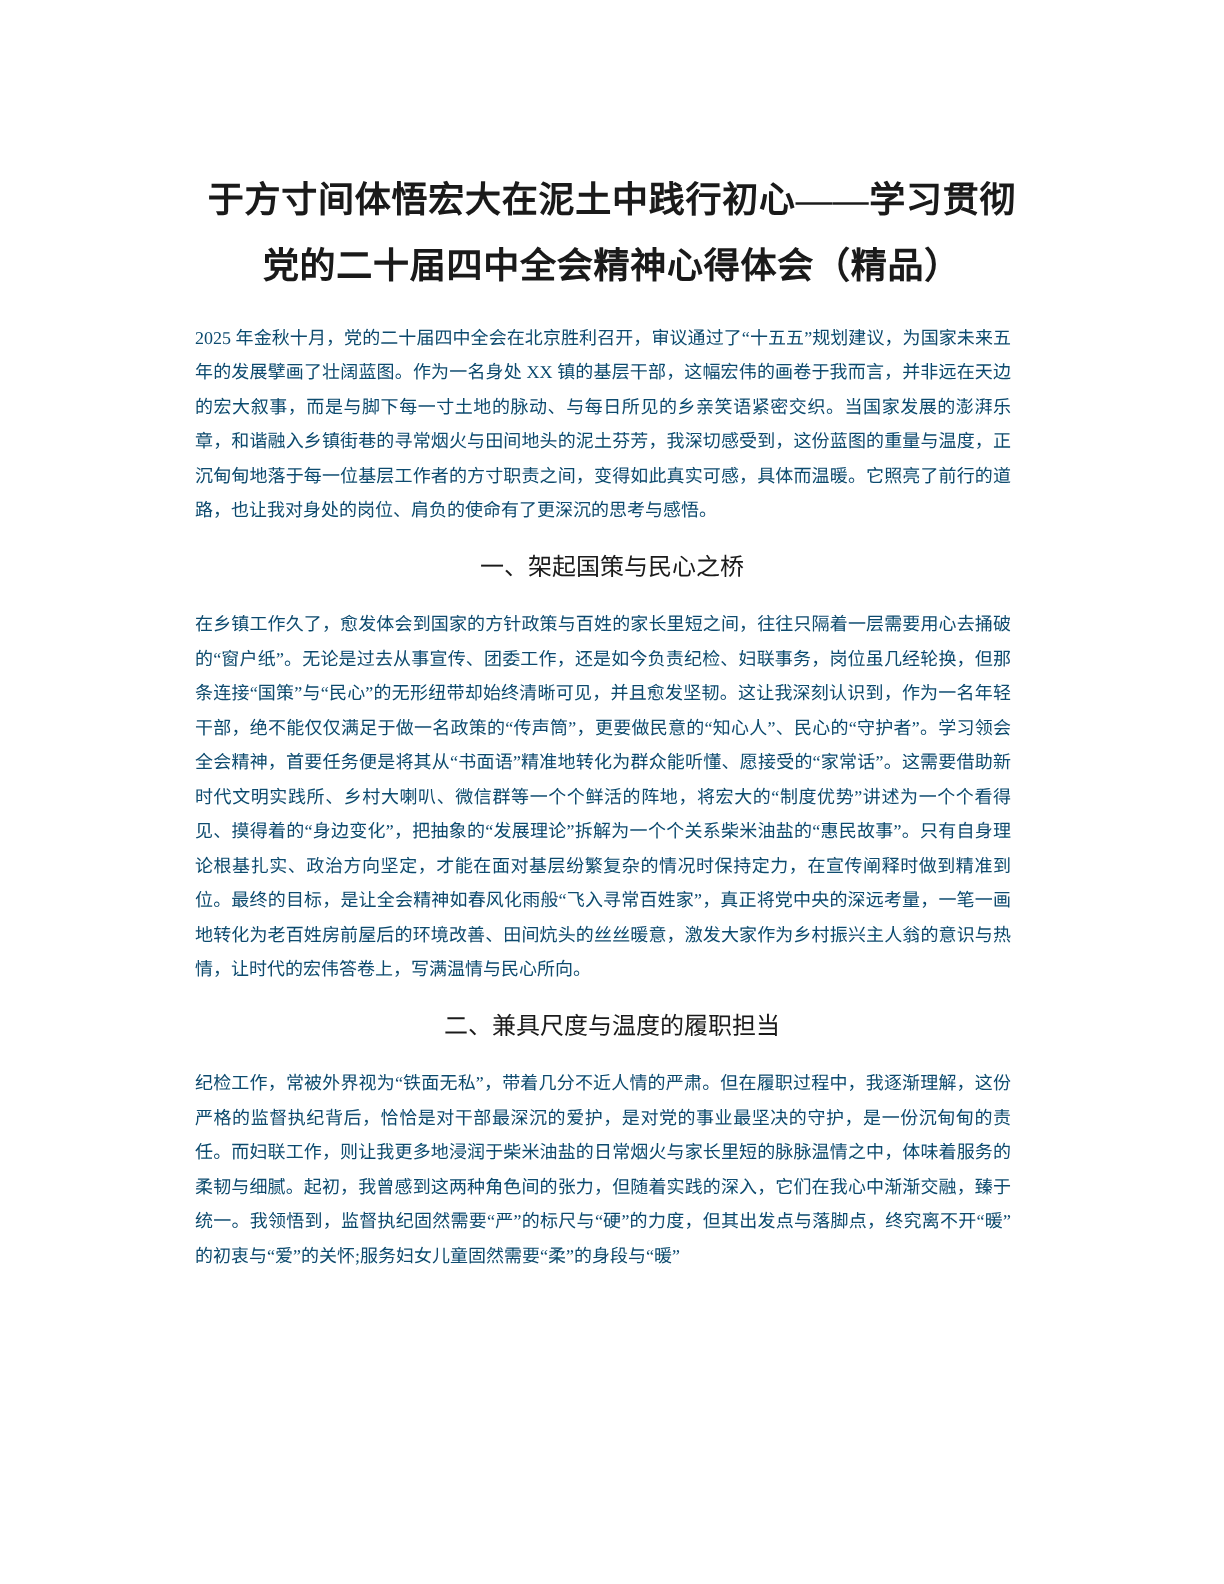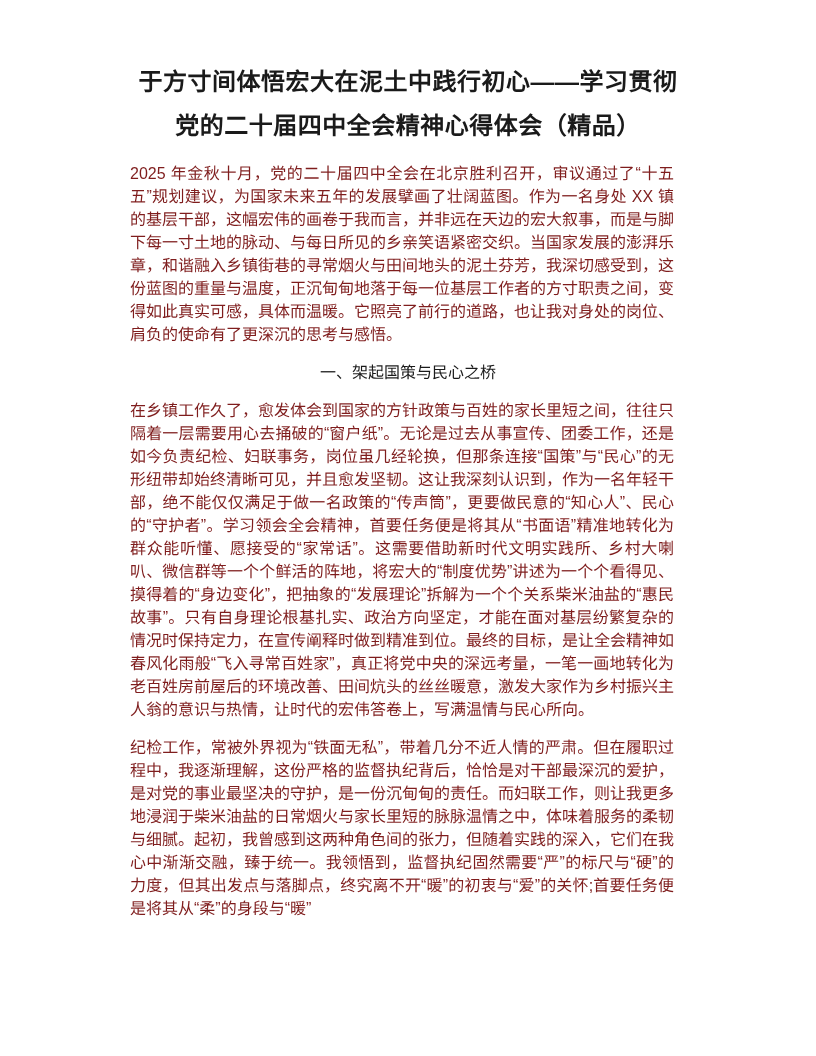--- a/index.html
+++ b/index.html
@@ -7,41 +7,41 @@
     padding: 0;
     background: #ffffff;
   }
   .page {
     position: relative;
     width: 792px;
     height: 1056px;
     margin: 0 auto;
     background: #ffffff;
     box-sizing: border-box;
-    padding: 60px 118px 0 118px;
+    padding: 112px 118px 0 118px;
     overflow: hidden;
-    font-family: Liberation Sans, sans-serif;
+    font-family: Liberation Serif, serif;
     color: #1a1a1a;
   }
   .doc-title {
     font-size: 24px;
     line-height: 44px;
     font-weight: bold;
     text-align: center;
     margin: 0 0 14px 0;
     color: #1a1a1a;
     letter-spacing: 0.5px;
   }
   .doc-paragraph {
-    font-size: 16px;
+    font-size: 12px;
     line-height: 23px;
     text-align: justify;
     text-justify: inter-ideograph;
     margin: 0 12px 15px 0;
-    color: #7f1d1d;
+    color: #0c4a6e;
   }
   .doc-heading {
     font-size: 16px;
     line-height: 23px;
     font-weight: normal;
     text-align: center;
     margin: 15px 0 15px 0;
     color: #1a1a1a;
   }
 </style>
@@ -50,15 +50,16 @@
 
 <div class="page">
   <h1 class="doc-title">于方寸间体悟宏大在泥土中践行初心——学习贯彻党的二十届四中全会精神心得体会（精品）</h1>
 
   <p class="doc-paragraph">2025 年金秋十月，党的二十届四中全会在北京胜利召开，审议通过了“十五五”规划建议，为国家未来五年的发展擘画了壮阔蓝图。作为一名身处 XX 镇的基层干部，这幅宏伟的画卷于我而言，并非远在天边的宏大叙事，而是与脚下每一寸土地的脉动、与每日所见的乡亲笑语紧密交织。当国家发展的澎湃乐章，和谐融入乡镇街巷的寻常烟火与田间地头的泥土芬芳，我深切感受到，这份蓝图的重量与温度，正沉甸甸地落于每一位基层工作者的方寸职责之间，变得如此真实可感，具体而温暖。它照亮了前行的道路，也让我对身处的岗位、肩负的使命有了更深沉的思考与感悟。</p>
 
   <h2 class="doc-heading">一、架起国策与民心之桥</h2>
 
   <p class="doc-paragraph">在乡镇工作久了，愈发体会到国家的方针政策与百姓的家长里短之间，往往只隔着一层需要用心去捅破的“窗户纸”。无论是过去从事宣传、团委工作，还是如今负责纪检、妇联事务，岗位虽几经轮换，但那条连接“国策”与“民心”的无形纽带却始终清晰可见，并且愈发坚韧。这让我深刻认识到，作为一名年轻干部，绝不能仅仅满足于做一名政策的“传声筒”，更要做民意的“知心人”、民心的“守护者”。学习领会全会精神，首要任务便是将其从“书面语”精准地转化为群众能听懂、愿接受的“家常话”。这需要借助新时代文明实践所、乡村大喇叭、微信群等一个个鲜活的阵地，将宏大的“制度优势”讲述为一个个看得见、摸得着的“身边变化”，把抽象的“发展理论”拆解为一个个关系柴米油盐的“惠民故事”。只有自身理论根基扎实、政治方向坚定，才能在面对基层纷繁复杂的情况时保持定力，在宣传阐释时做到精准到位。最终的目标，是让全会精神如春风化雨般“飞入寻常百姓家”，真正将党中央的深远考量，一笔一画地转化为老百姓房前屋后的环境改善、田间炕头的丝丝暖意，激发大家作为乡村振兴主人翁的意识与热情，让时代的宏伟答卷上，写满温情与民心所向。</p>
 
+  <h2 class="doc-heading">二、兼具尺度与温度的履职担当</h2>
 
-  <p class="doc-paragraph">纪检工作，常被外界视为“铁面无私”，带着几分不近人情的严肃。但在履职过程中，我逐渐理解，这份严格的监督执纪背后，恰恰是对干部最深沉的爱护，是对党的事业最坚决的守护，是一份沉甸甸的责任。而妇联工作，则让我更多地浸润于柴米油盐的日常烟火与家长里短的脉脉温情之中，体味着服务的柔韧与细腻。起初，我曾感到这两种角色间的张力，但随着实践的深入，它们在我心中渐渐交融，臻于统一。我领悟到，监督执纪固然需要“严”的标尺与“硬”的力度，但其出发点与落脚点，终究离不开“暖”的初衷与“爱”的关怀;首要任务便是将其从“柔”的身段与“暖”</p>
+  <p class="doc-paragraph">纪检工作，常被外界视为“铁面无私”，带着几分不近人情的严肃。但在履职过程中，我逐渐理解，这份严格的监督执纪背后，恰恰是对干部最深沉的爱护，是对党的事业最坚决的守护，是一份沉甸甸的责任。而妇联工作，则让我更多地浸润于柴米油盐的日常烟火与家长里短的脉脉温情之中，体味着服务的柔韧与细腻。起初，我曾感到这两种角色间的张力，但随着实践的深入，它们在我心中渐渐交融，臻于统一。我领悟到，监督执纪固然需要“严”的标尺与“硬”的力度，但其出发点与落脚点，终究离不开“暖”的初衷与“爱”的关怀;服务妇女儿童固然需要“柔”的身段与“暖”</p>
 </div>
 
 </body></html>

